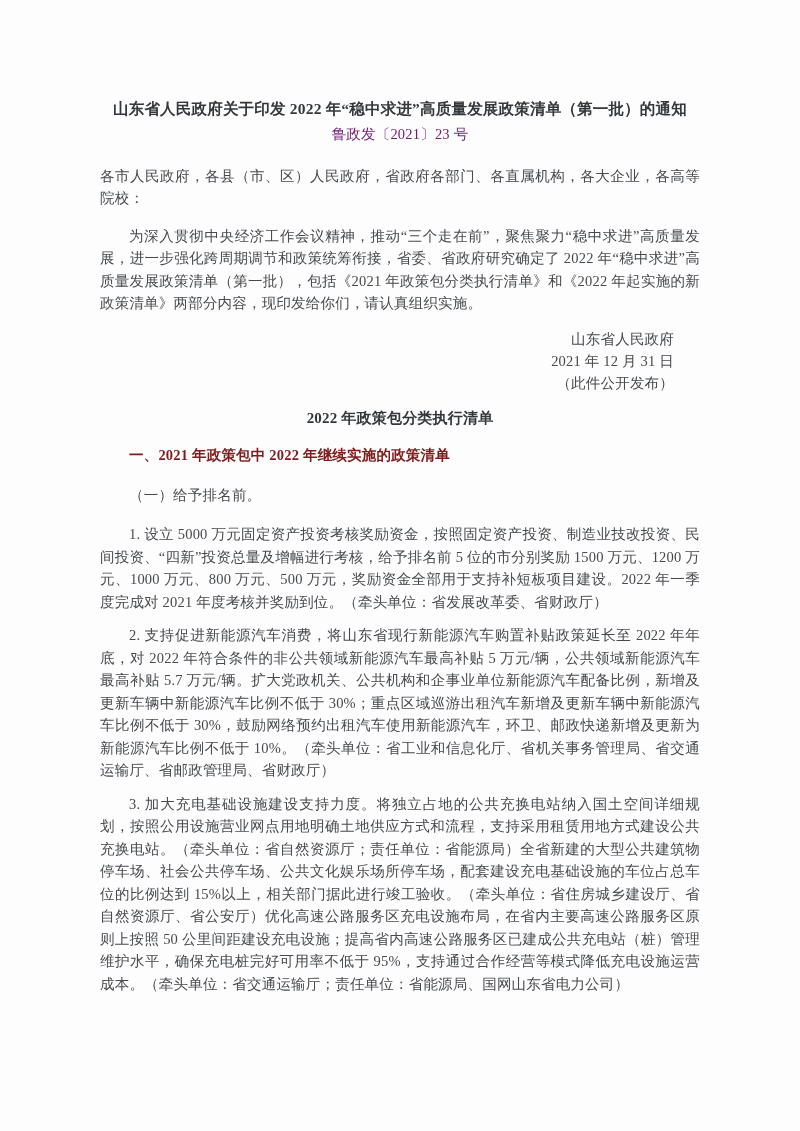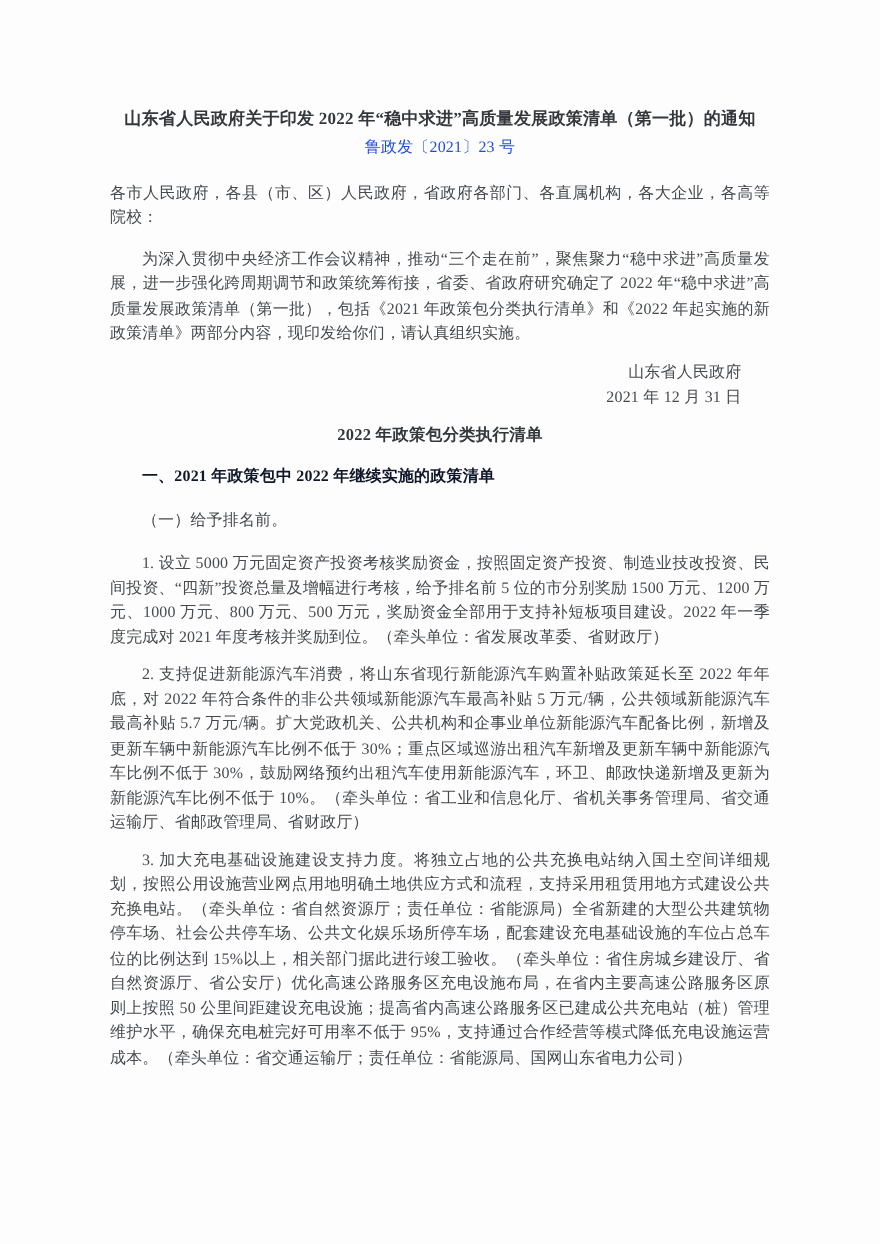--- a/index.html
+++ b/index.html
@@ -30,21 +30,21 @@
     margin: 0;
     font-size: 15.5px;
     font-weight: 700;
     line-height: 26px;
     text-align: center;
     color: #34373b;
   }
   .doc-number {
     margin: 1px 0 19px;
     text-align: center;
-    color: #1d4ed8;
+    color: #701a75;
   }
   .salutation {
     margin: 0 0 15px;
     text-indent: 0;
   }
   .para-indent {
     margin: 0 0 13px;
     text-indent: 2em;
   }
   .signature-block {
@@ -60,21 +60,21 @@
     margin: 13px 0 15px;
     text-align: center;
     font-weight: 700;
     font-size: 15px;
     color: #34373b;
   }
   .subsection-title {
     margin: 0 0 17px;
     text-indent: 2em;
     font-weight: 700;
-    color: #0f172a;
+    color: #7f1d1d;
   }
   .clause-title {
     margin: 0 0 17px;
     text-indent: 2em;
   }
   .policy-item {
     margin: 0 0 11px;
     text-indent: 2em;
   }
 </style>
@@ -88,20 +88,21 @@
 
     <p class="doc-number">鲁政发〔2021〕23 号</p>
 
     <p class="salutation">各市人民政府，各县（市、区）人民政府，省政府各部门、各直属机构，各大企业，各高等院校：</p>
 
     <p class="para-indent">为深入贯彻中央经济工作会议精神，推动“三个走在前”，聚焦聚力“稳中求进”高质量发展，进一步强化跨周期调节和政策统筹衔接，省委、省政府研究确定了 2022 年“稳中求进”高质量发展政策清单（第一批），包括《2021 年政策包分类执行清单》和《2022 年起实施的新政策清单》两部分内容，现印发给你们，请认真组织实施。</p>
 
     <div class="signature-block">
       <p>山东省人民政府</p>
       <p>2021 年 12 月 31 日</p>
+      <p>（此件公开发布）</p>
     </div>
 
     <p class="section-title">2022 年政策包分类执行清单</p>
 
     <p class="subsection-title">一、2021 年政策包中 2022 年继续实施的政策清单</p>
 
     <p class="clause-title">（一）给予排名前。</p>
 
     <p class="policy-item">1. 设立 5000 万元固定资产投资考核奖励资金，按照固定资产投资、制造业技改投资、民间投资、“四新”投资总量及增幅进行考核，给予排名前 5 位的市分别奖励 1500 万元、1200 万元、1000 万元、800 万元、500 万元，奖励资金全部用于支持补短板项目建设。2022 年一季度完成对 2021 年度考核并奖励到位。（牵头单位：省发展改革委、省财政厅）</p>
 

